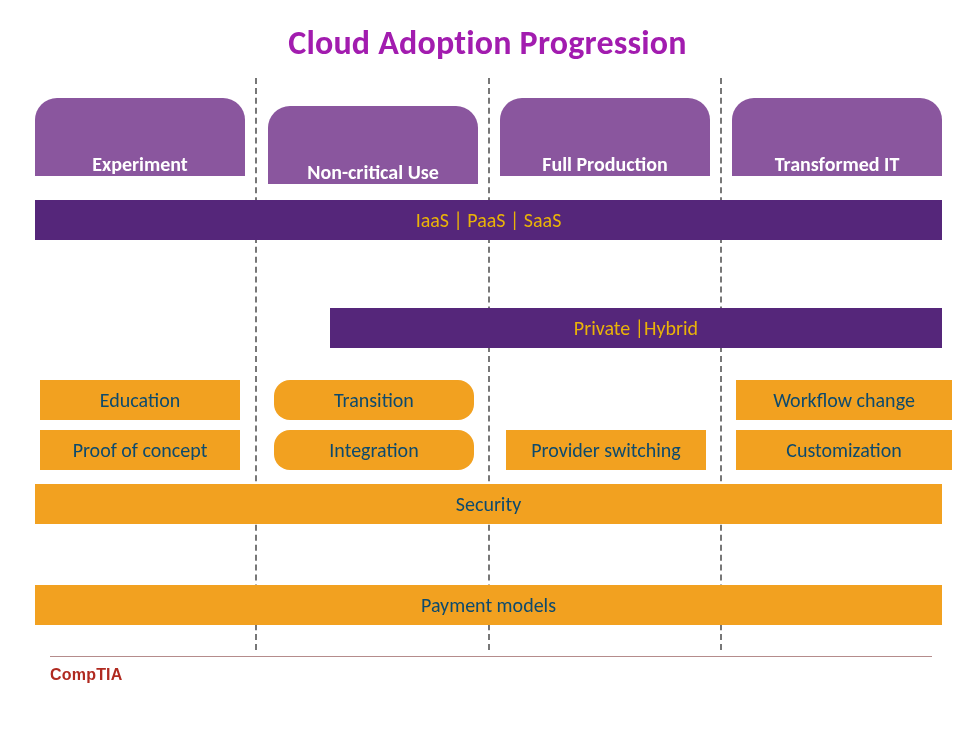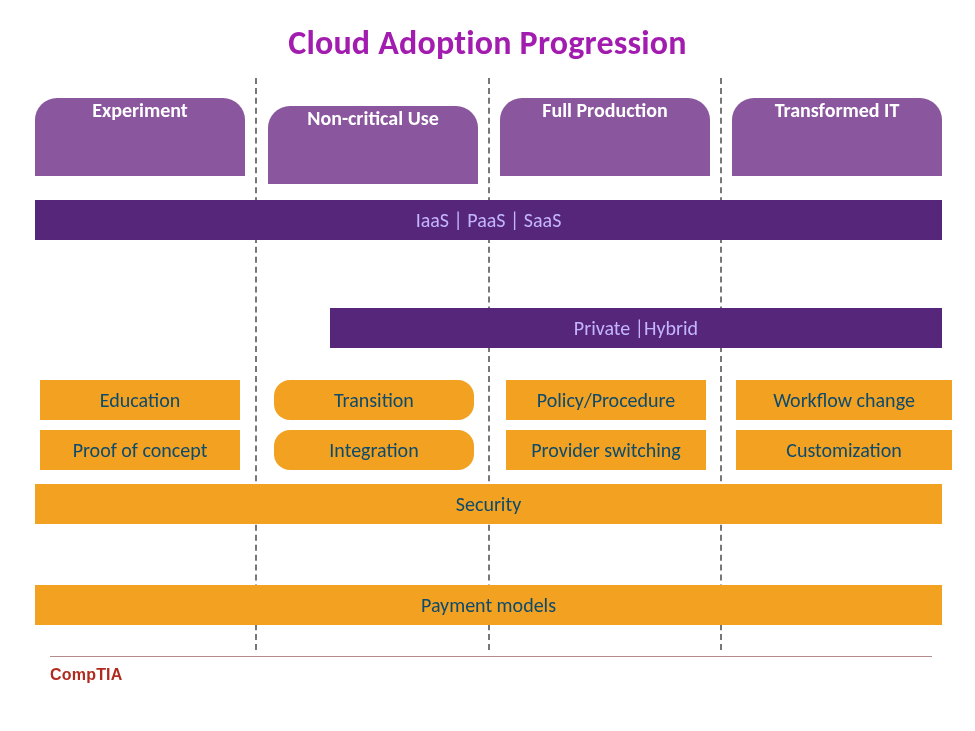--- a/index.html
+++ b/index.html
@@ -41,35 +41,35 @@
 
   
   .stage {
     position: absolute;
     height: 78px;
     background: #8a569e;
     color: #fff;
     font-size: 20px;
     font-weight: 600;
     display: flex;
-    align-items: flex-start;
+    align-items: flex-end;
     justify-content: center;
     border-top-left-radius: 22px;
     border-top-right-radius: 22px;
   }
   .stage1 { left: 35px;  top: 98px; width: 210px; }
   .stage2 { left: 268px; top: 106px; width: 210px; }
   .stage3 { left: 500px; top: 98px; width: 210px; }
   .stage4 { left: 732px; top: 98px; width: 210px; }
 
   
   .bar-purple {
     position: absolute;
     background: #55267a;
-    color: #c4b5fd;
+    color: #eab308;
     font-size: 20px;
     font-weight: 400;
     display: flex;
     align-items: center;
     justify-content: center;
     height: 40px;
   }
   .bar-iaas  { left: 35px;  top: 200px; width: 907px; }
   .bar-public{ left: 35px;  top: 254px; width: 907px; }
   .bar-priv  { left: 330px; top: 308px; width: 612px; }
@@ -148,23 +148,20 @@
   <div class="bar-purple bar-priv">
     <span>Private |Hybrid</span>
   </div>
 
   <div class="box-orange c1 r1">
     <span>Education</span>
   </div>
   <div class="box-orange c2 r1">
     <span>Transition</span>
   </div>
-  <div class="box-orange c3 r1">
-    <span>Policy/Procedure</span>
-  </div>
   <div class="box-orange c4 r1">
     <span>Workflow change</span>
   </div>
 
   <div class="box-orange c1 r2">
     <span>Proof of concept</span>
   </div>
   <div class="box-orange c2 r2">
     <span>Integration</span>
   </div>

